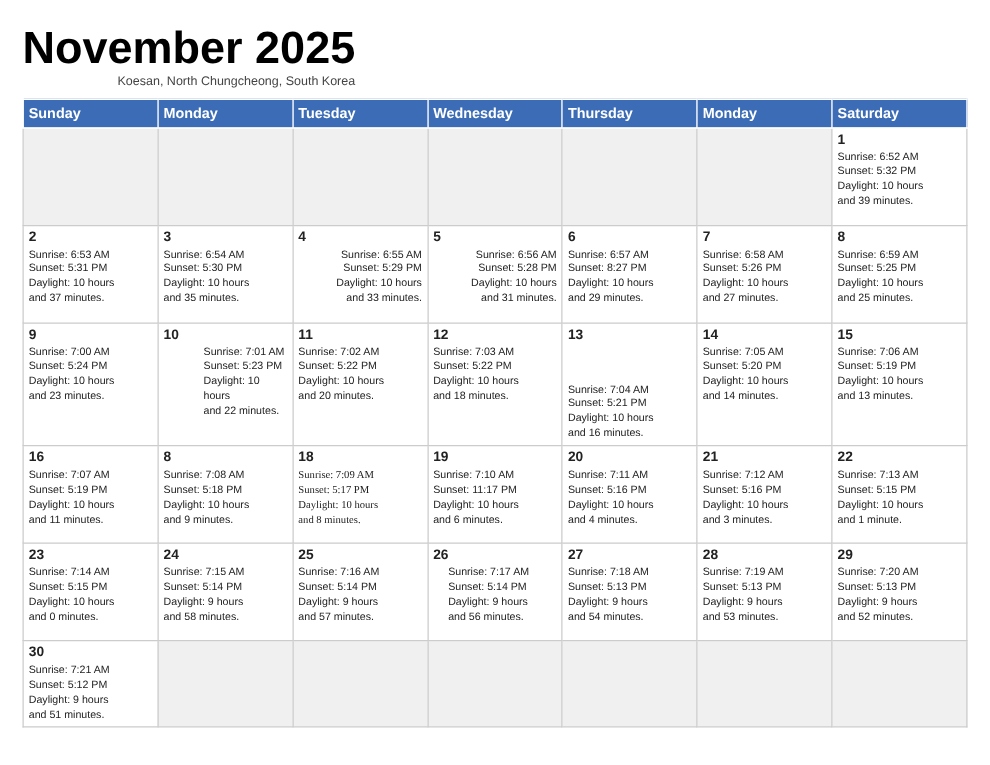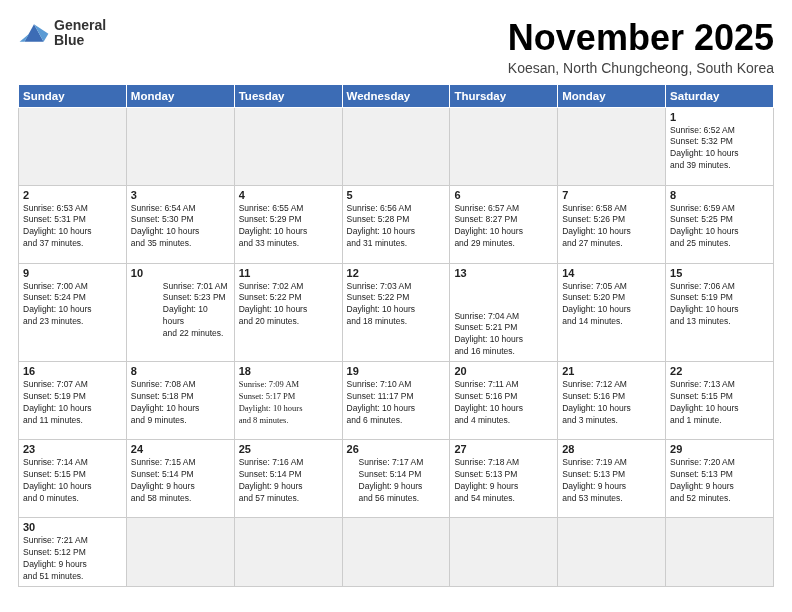--- a/index.html
+++ b/index.html
@@ -43,21 +43,21 @@
     .title-block {
       text-align: right;
     }
     .month-title {
       font-size: 36px;
       font-weight: bold;
       color: #000000;
       line-height: 1.1;
     }
     .location-title {
-      font-size: 14px;
+      font-size: 10px;
       color: #444;
       margin-top: 2px;
     }
     .calendar {
       width: 100%;
       border-collapse: collapse;
       table-layout: fixed;
     }
     .calendar th {
       background: #3c6cb5;
@@ -93,31 +93,20 @@
     }
     .last-row td {
       height: 60px;
     }
   </style>
 </head>
 <body>
 
 <div class="page">
   <div class="header">
-    <div class="logo">
-      <svg class="logo-icon" viewBox="0 0 40 34" xmlns="http://www.w3.org/2000/svg">
-        <polygon points="8,28 20,6 32,28" fill="#3c6cb5"></polygon>
-        <polygon points="20,6 32,28 38,18" fill="#5b9bd5"></polygon>
-        <polygon points="2,28 8,28 14,18" fill="#5b9bd5"></polygon>
-      </svg>
-      <div class="logo-text">
-        <div><span>General</span></div>
-        <div><span>Blue</span></div>
-      </div>
-    </div>
     <div class="title-block">
       <div class="month-title">November 2025</div>
       <div class="location-title">Koesan, North Chungcheong, South Korea</div>
     </div>
   </div>
 
   <table class="calendar">
     <thead>
       <tr>
       <th>Sunday</th>
@@ -155,28 +144,28 @@
           </td>
           <td>
             <span class="day-num">3</span>
             <div class="day-info" style="white-space: pre-line;">Sunrise: 6:54 AM
 Sunset: 5:30 PM
 Daylight: 10 hours
 and 35 minutes.</div>
           </td>
           <td>
             <span class="day-num">4</span>
-            <div class="day-info" style="white-space: pre-line;">Sunrise: 6:55 AM
+            <div class="day-info" style="white-space: pre-line; text-align: right;">Sunrise: 6:55 AM
 Sunset: 5:29 PM
 Daylight: 10 hours
 and 33 minutes.</div>
           </td>
           <td>
             <span class="day-num">5</span>
-            <div class="day-info" style="white-space: pre-line;">Sunrise: 6:56 AM
+            <div class="day-info" style="white-space: pre-line; text-align: right;">Sunrise: 6:56 AM
 Sunset: 5:28 PM
 Daylight: 10 hours
 and 31 minutes.</div>
           </td>
           <td>
             <span class="day-num">6</span>
             <div class="day-info" style="white-space: pre-line;">Sunrise: 6:57 AM
 Sunset: 8:27 PM
 Daylight: 10 hours
 and 29 minutes.</div>

